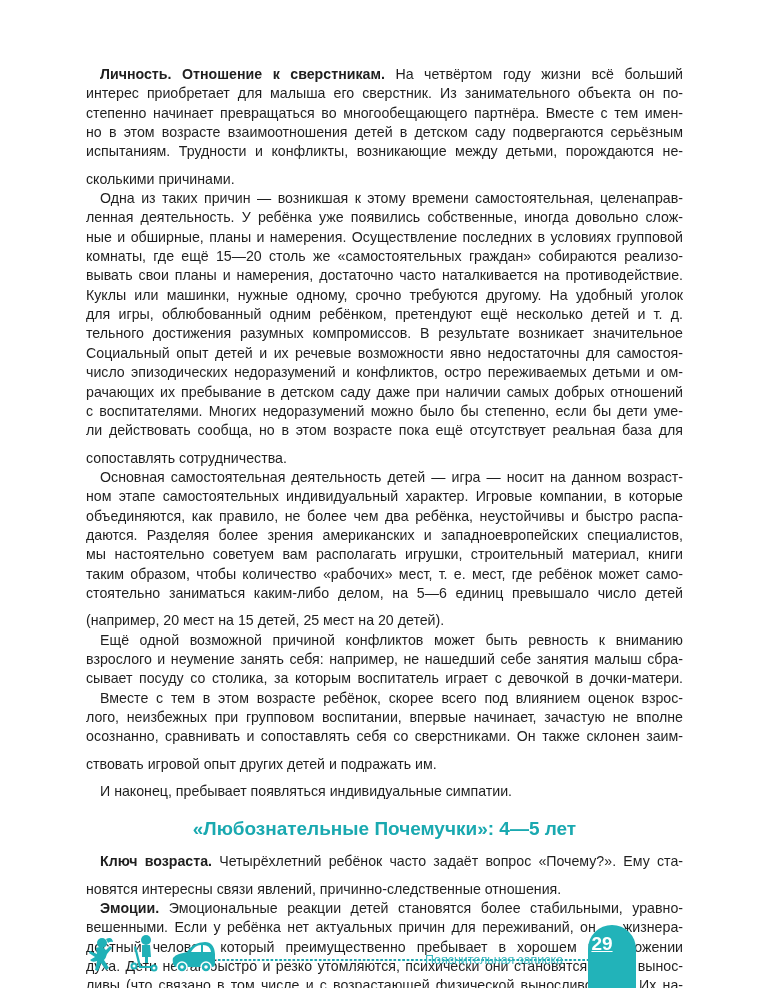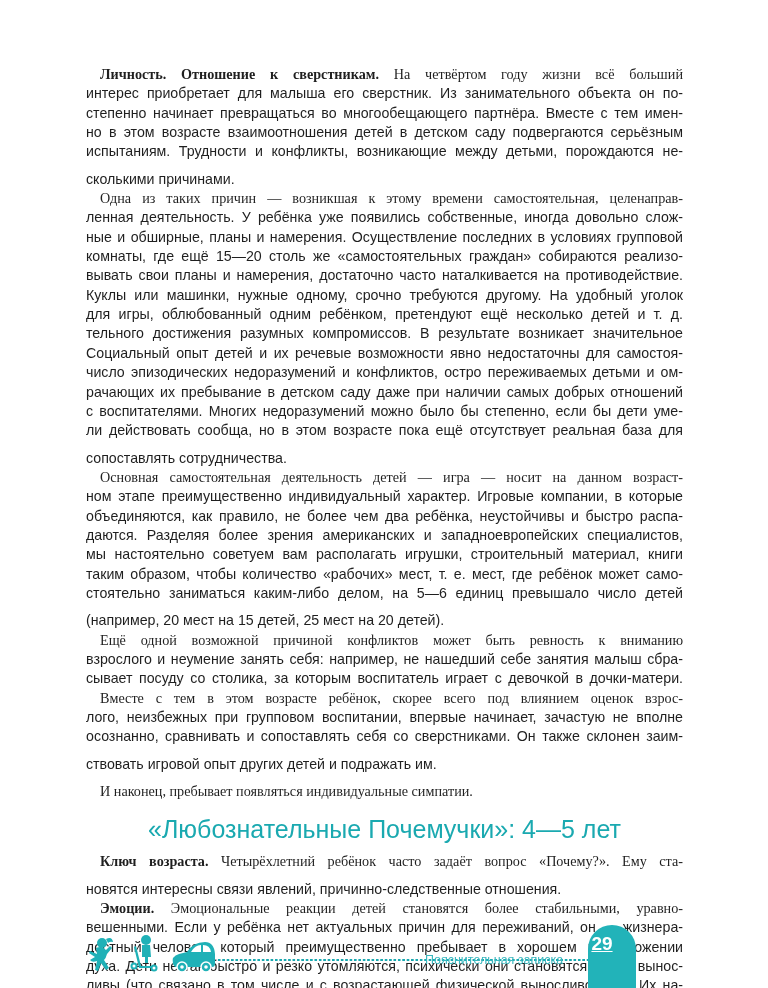--- a/index.html
+++ b/index.html
@@ -2,24 +2,24 @@
 <html><head>
 <meta charset="utf-8">
 <style>
   html, body { margin: 0; padding: 0; background: #ffffff; }
   body { width: 768px; height: 988px; position: relative; overflow: hidden;
          font-family: "Liberation Sans", sans-serif; color: #1f1f1f; }
   .page { position: absolute; left: 86px; top: 65px; width: 597px; }
   .line { display: block; font-size: 14.2px; line-height: 19.35px; height: 19.35px;
           white-space: nowrap; text-align: justify; text-align-last: justify; overflow: hidden; }
   .line.last { text-align-last: left; margin-top: 8px; }
-  .line.indent { padding-left: 14px; font-family: Liberation Serif, serif; }
+  .line.indent { padding-left: 14px; }
   .b { font-weight: bold; }
-  .heading { display: block; text-align: center; color: #1aa9b0; font-weight: normal;
-             font-size: 25px; line-height: 26px; margin: 15px 0 10px 0; }
+  .heading { display: block; text-align: center; color: #1aa9b0; font-weight: bold;
+             font-size: 19px; line-height: 26px; margin: 15px 0 10px 0; }
   .footer { position: absolute; left: 0; top: 920px; width: 768px; height: 68px; }
   .icon { position: absolute; }
   .dots { position: absolute; left: 217px; top: 38px; width: 373px; height: 4px;
           background-image: radial-gradient(circle, #1aa9b0 1.3px, transparent 1.5px);
           background-size: 4.4px 4px; background-repeat: repeat-x; }
   .section-label { position: absolute; left: 425px; top: 33px; font-size: 12.5px; color: #3bb8bf; }
   .page-tab { position: absolute; left: 588px; top: 5px; width: 48px; height: 63px; background: #22b3b9;
               border-radius: 24px 24px 0 0; }
   .page-num { position: absolute; left: 0; top: 8px; width: 28px; text-align: center;
               color: #ffffff; font-weight: bold; font-size: 19px; text-decoration: underline; }
@@ -51,21 +51,21 @@
       <span class="line">Социальный опыт детей и их речевые возможности явно недостаточны для самостоя-</span>
       <span class="line">число эпизодических недоразумений и конфликтов, остро переживаемых детьми и ом-</span>
       <span class="line">рачающих их пребывание в детском саду даже при наличии самых добрых отношений</span>
       <span class="line">с воспитателями. Многих недоразумений можно было бы степенно, если бы дети уме-</span>
       <span class="line">ли действовать сообща, но в этом возрасте пока ещё отсутствует реальная база для</span>
       <span class="line last">сопоставлять сотрудничества.</span>
     </div>
 
     <div>
       <span class="line indent">Основная самостоятельная деятельность детей — игра — носит на данном возраст-</span>
-      <span class="line">ном этапе преимущественно индивидуальный характер. Игровые компании, в которые</span>
+      <span class="line">ном этапе самостоятельных индивидуальный характер. Игровые компании, в которые</span>
       <span class="line">объединяются, как правило, не более чем два ребёнка, неустойчивы и быстро распа-</span>
       <span class="line">даются. Разделяя более зрения американских и западноевропейских специалистов,</span>
       <span class="line">мы настоятельно советуем вам располагать игрушки, строительный материал, книги</span>
       <span class="line">таким образом, чтобы количество «рабочих» мест, т. е. мест, где ребёнок может само-</span>
       <span class="line">стоятельно заниматься каким-либо делом, на 5—6 единиц превышало число детей</span>
       <span class="line last">(например, 20 мест на 15 детей, 25 мест на 20 детей).</span>
     </div>
 
     <div>
       <span class="line indent">Ещё одной возможной причиной конфликтов может быть ревность к вниманию</span>

